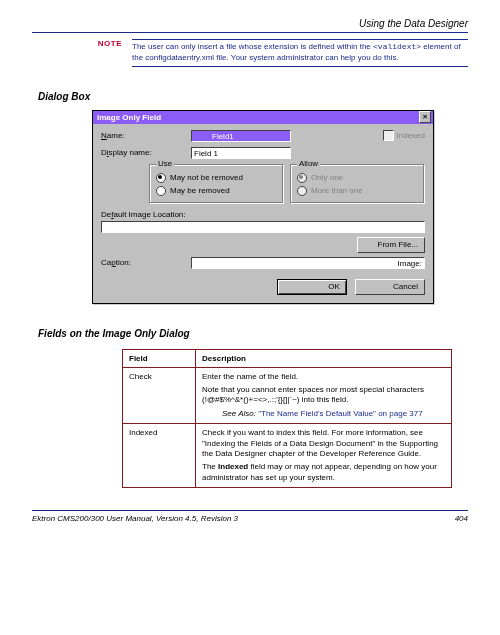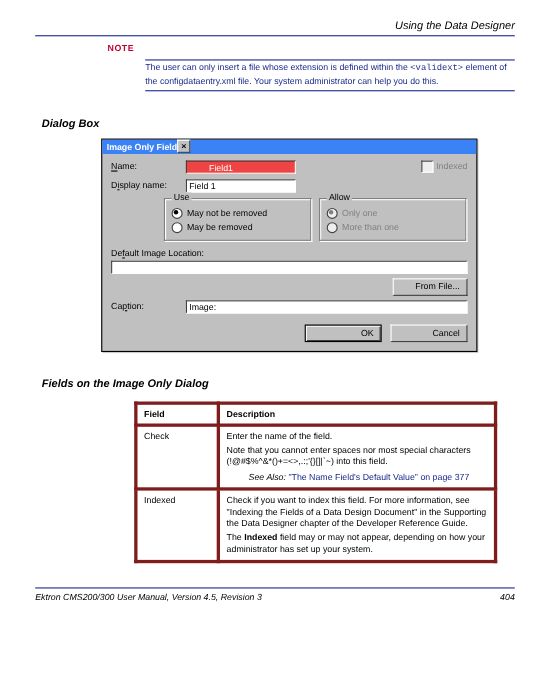--- a/index.html
+++ b/index.html
@@ -45,21 +45,20 @@
     padding-right: 10px;
     flex-shrink: 0;
   }
   .note-text {
     color: #1a2a8a;
     font-size: 8px;
     line-height: 1.35;
     border-top: 1px solid #1a2a8a;
     border-bottom: 1px solid #1a2a8a;
     padding: 2px 0;
-    margin-top: 15px;
   }
   .note-text .code {
     font-family: "Courier New", monospace;
     font-size: 8px;
   }
   .section-title {
     font-weight: bold;
     font-style: italic;
     font-size: 10px;
     margin: 24px 0 8px 6px;
@@ -71,25 +70,26 @@
   }
   .dialog {
     width: 340px;
     border: 1px solid #000;
     background: #c0c0c0;
     box-shadow: 1px 1px 0 rgba(0,0,0,0.2);
     font-family: "MS Sans Serif", Tahoma, sans-serif;
     font-size: 8px;
   }
   .titlebar {
-    background: #3b82f6;
+    background: #8b5cf6;
     color: #fff;
     height: 13px;
     display: flex;
     align-items: center;
+    justify-content: space-between;
     padding: 0 2px 0 4px;
     font-weight: bold;
     font-size: 8px;
   }
   .titlebar .closebox {
     width: 10px;
     height: 10px;
     background: #c0c0c0;
     border: 1px solid #fff;
     border-right-color: #404040;
@@ -104,37 +104,37 @@
   }
   .dialog-body {
     padding: 6px 8px 8px 8px;
   }
   .row {
     display: flex;
     align-items: center;
     margin-bottom: 5px;
   }
   .lbl {
-    width: 68px;
+    width: 90px;
     font-size: 8px;
   }
   .lbl .ul { text-decoration: underline; }
   .textinput {
     height: 12px;
     border-top: 1px solid #404040;
     border-left: 1px solid #404040;
     border-right: 1px solid #fff;
     border-bottom: 1px solid #fff;
     background: #fff;
     font-size: 8px;
     padding: 0 2px;
     line-height: 12px;
     box-sizing: border-box;
   }
-  .textinput.name { width: 100px; background: #ef4444; color: #fff; display:inline-block;padding-left:20px;}
+  .textinput.name { width: 100px; background: #8b5cf6; color: #fff; display:inline-block;padding-left:20px;}
   .textinput.display { width: 100px; display:inline-block;}
   .checkbox {
     width: 9px; height: 9px;
     border-top: 1px solid #404040;
     border-left: 1px solid #404040;
     border-right: 1px solid #fff;
     border-bottom: 1px solid #fff;
     background: #eee;
     display: inline-block;
     margin-right: 3px;
@@ -212,21 +212,21 @@
   .dialog-footer .btn { min-width: 56px; margin-left: 6px; }
 
   
   .field-table {
     margin: 10px 0 0 90px;
     border-collapse: collapse;
     width: 330px;
     font-size: 8px;
   }
   .field-table th, .field-table td {
-    border: 3px solid #7f1d1d;
+    border: 1px solid #7f1d1d;
     padding: 4px 6px;
     vertical-align: top;
     text-align: left;
   }
   .field-table th {
     font-weight: bold;
     background: #fff;
   }
   .field-table th.col-field { width: 60px; }
   .see-also-label { font-style: italic; margin-left: 20px; }
@@ -313,21 +313,21 @@
         <div style="margin-bottom:4px;">
           <div class="lbl" style="width:auto;">De<span class="ul">f</span>ault Image Location:</div>
           <div class="fullinput"></div>
           <div class="btn-row-right">
             <span class="btn"><span class="ul">F</span>rom File...</span>
           </div>
         </div>
 
         <div class="row">
           <div class="lbl">Ca<span class="ul">p</span>tion:</div>
-          <div class="textinput" style="flex:1;">Image:</div>
+          <div class="textinput" style="flex:1;text-align:right;">Image:</div>
         </div>
 
         <div class="dialog-footer">
           <span class="btn" style="border:1px solid #000;box-shadow:inset 1px 1px 0 #fff, inset -1px -1px 0 #404040;">OK</span>
           <span class="btn">Cancel</span>
         </div>
 
       </div>
     </div>
   </div>

